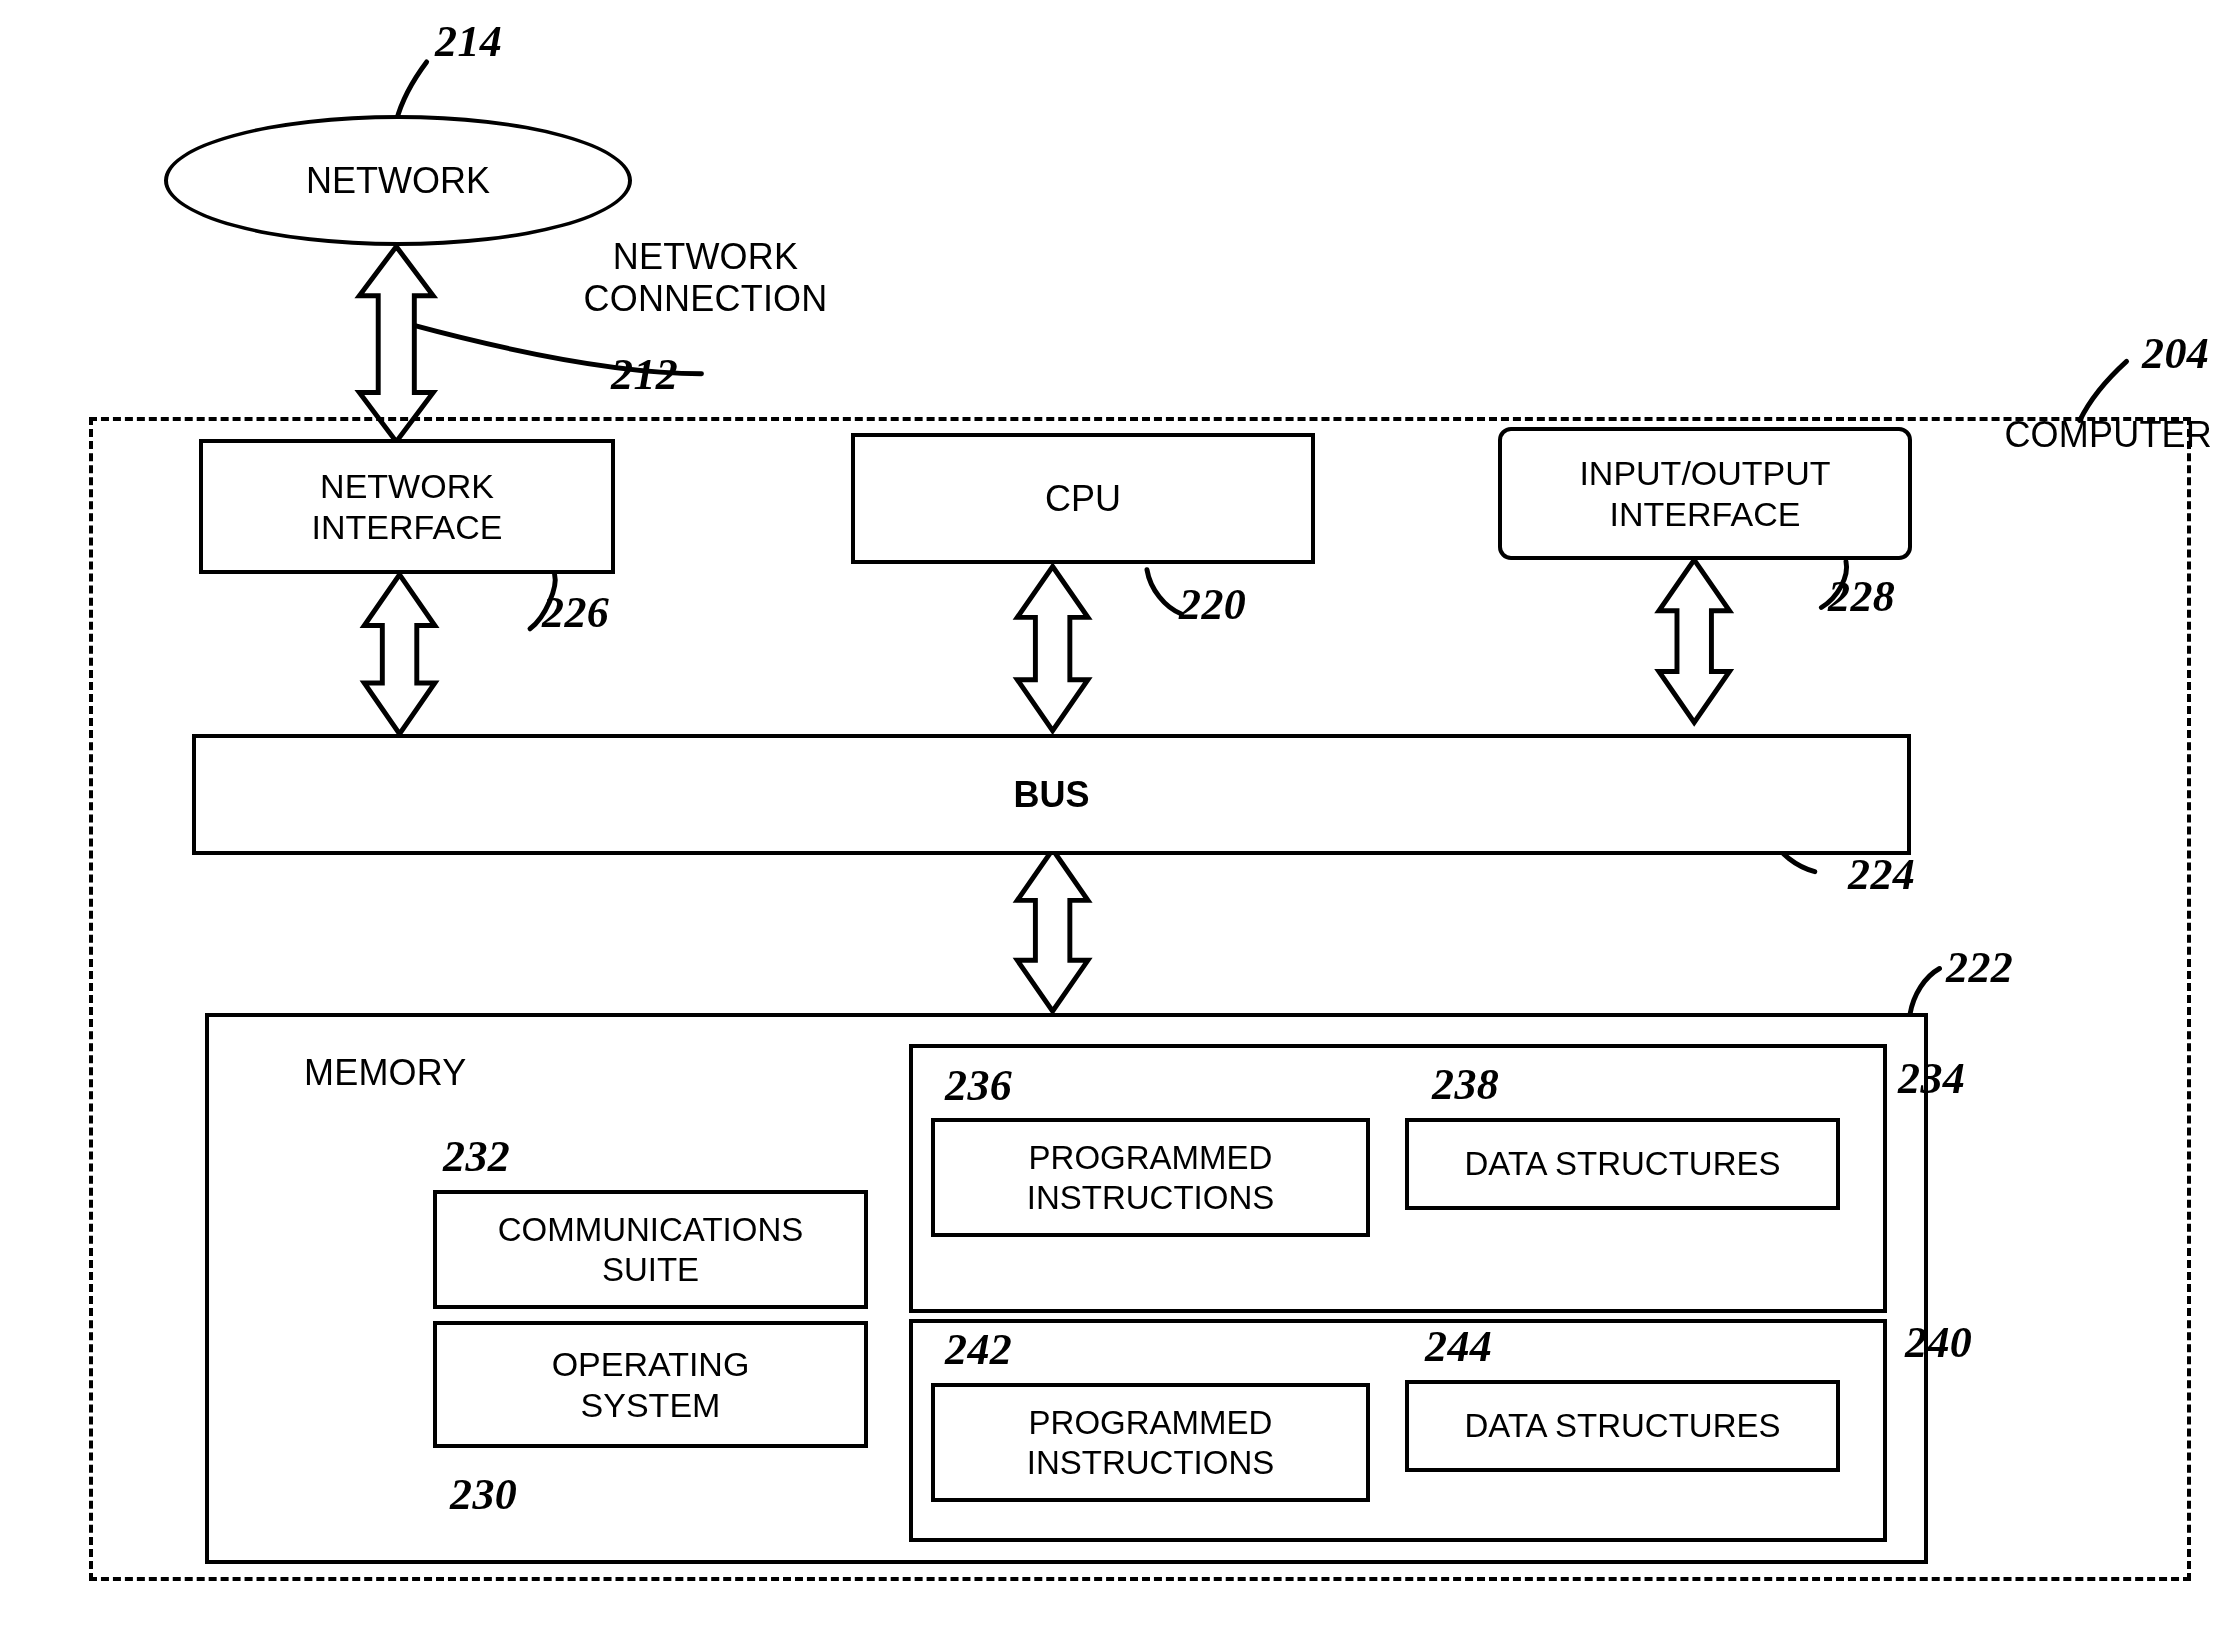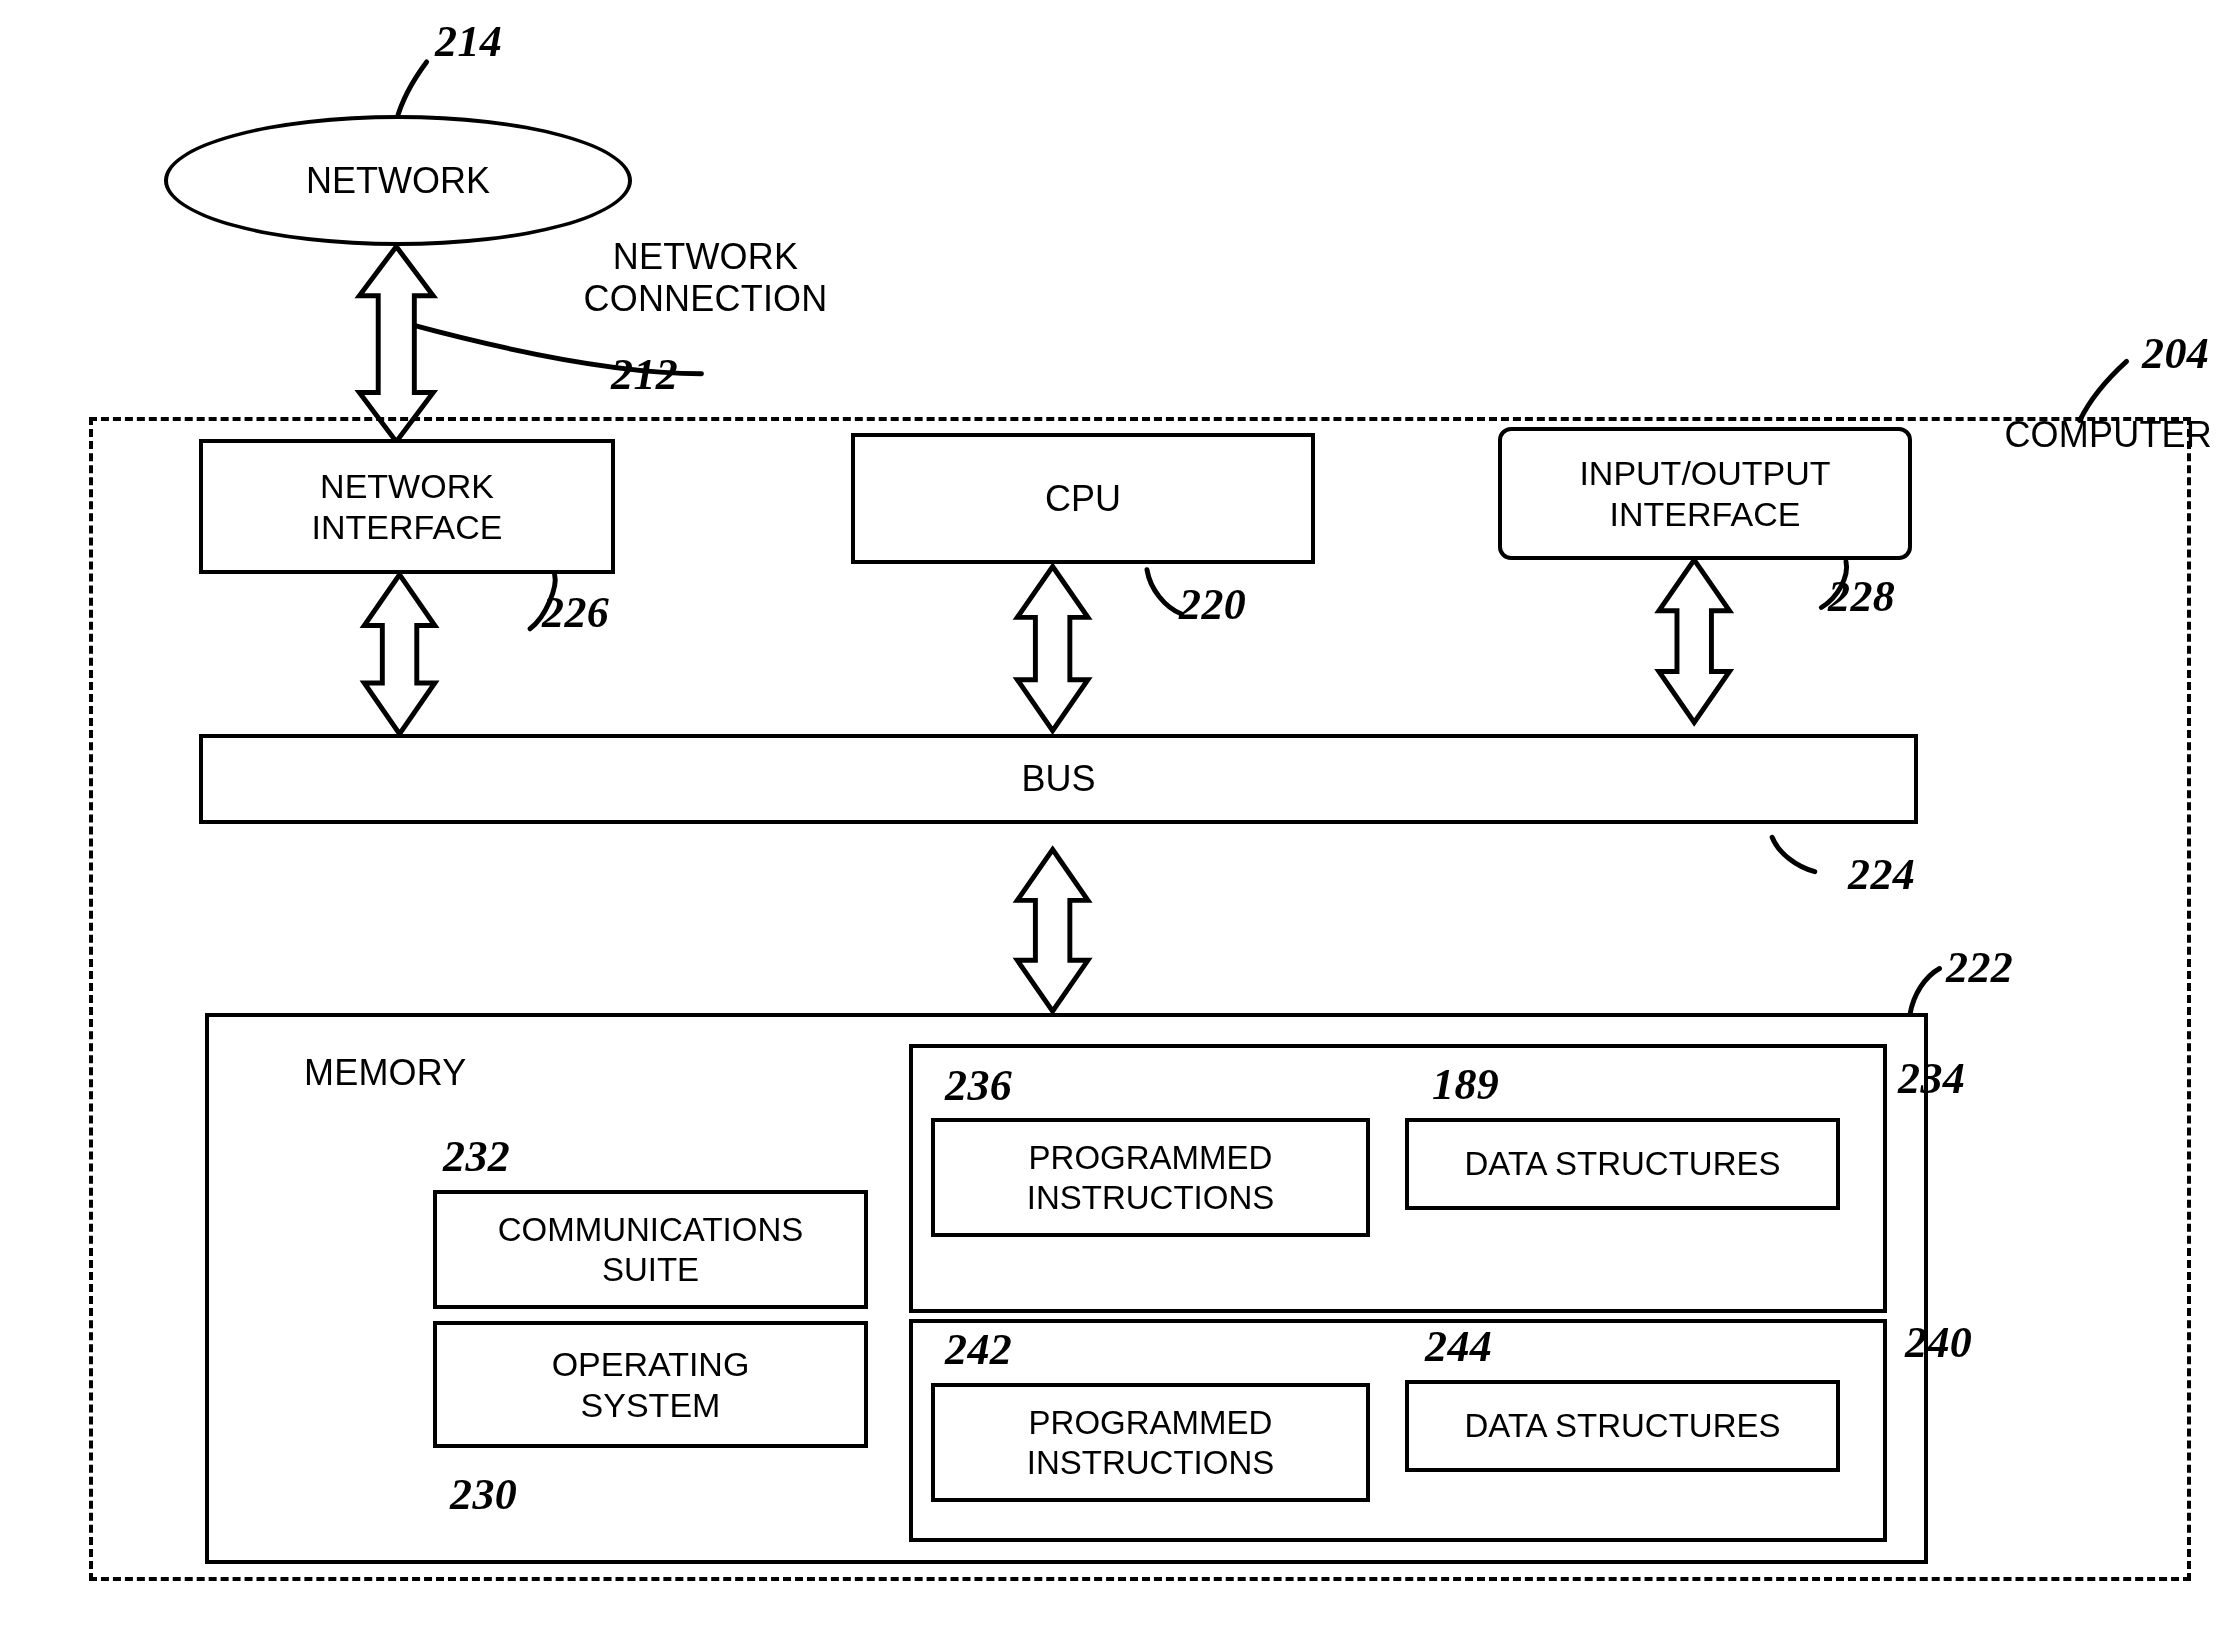--- a/index.html
+++ b/index.html
@@ -204,21 +204,21 @@
     <span class="boxtext f44">CPU</span>
   </div>
   <span class="refnum" style="left:1179px; top:579px;">220</span>
 
   <div class="box" style="left:1498px; top:427px; width:414px; height:133px;border-radius:13px;">
     <span class="boxtext f42">INPUT/OUTPUT
 INTERFACE</span>
   </div>
   <span class="refnum" style="left:1828px; top:571px;">228</span>
 
-  <div class="box" style="left:199px; top:734px; width:1719px; height:90px;">
+  <div class="box" style="left:192px; top:734px; width:1719px; height:121px;font-weight:bold;">
     <span class="boxtext f44">BUS</span>
   </div>
   <span class="refnum" style="left:1823px; top:849px;margin-left:25px;">224</span>
 
   <div class="memory-outer" style="left:205px; top:1013px; width:1723px; height:551px;"></div>
   <span class="refnum" style="left:1946px; top:942px;">222</span>
   <div class="lbl f44" style="left:304px; top:1052px; width:246px; text-align:left;">MEMORY</div>
 
   <div class="box" style="left:433px; top:1190px; width:435px; height:119px;">
     <span class="boxtext f40">COMMUNICATIONS
@@ -237,21 +237,21 @@
 
   <div class="box" style="left:931px; top:1118px; width:439px; height:119px;">
     <span class="boxtext f40">PROGRAMMED
 INSTRUCTIONS</span>
   </div>
   <span class="refnum" style="left:945px; top:1060px;">236</span>
 
   <div class="box" style="left:1405px; top:1118px; width:435px; height:92px;">
     <span class="boxtext f40">DATA STRUCTURES</span>
   </div>
-  <span class="refnum" style="left:1432px; top:1059px;">189</span>
+  <span class="refnum" style="left:1432px; top:1059px;">238</span>
 
   <div class="group-box" style="left:909px; top:1319px; width:978px; height:223px;"></div>
   <span class="refnum" style="left:1905px; top:1317px;">240</span>
 
   <div class="box" style="left:931px; top:1383px; width:439px; height:119px;">
     <span class="boxtext f40">PROGRAMMED
 INSTRUCTIONS</span>
   </div>
   <span class="refnum" style="left:945px; top:1324px;">242</span>
 

